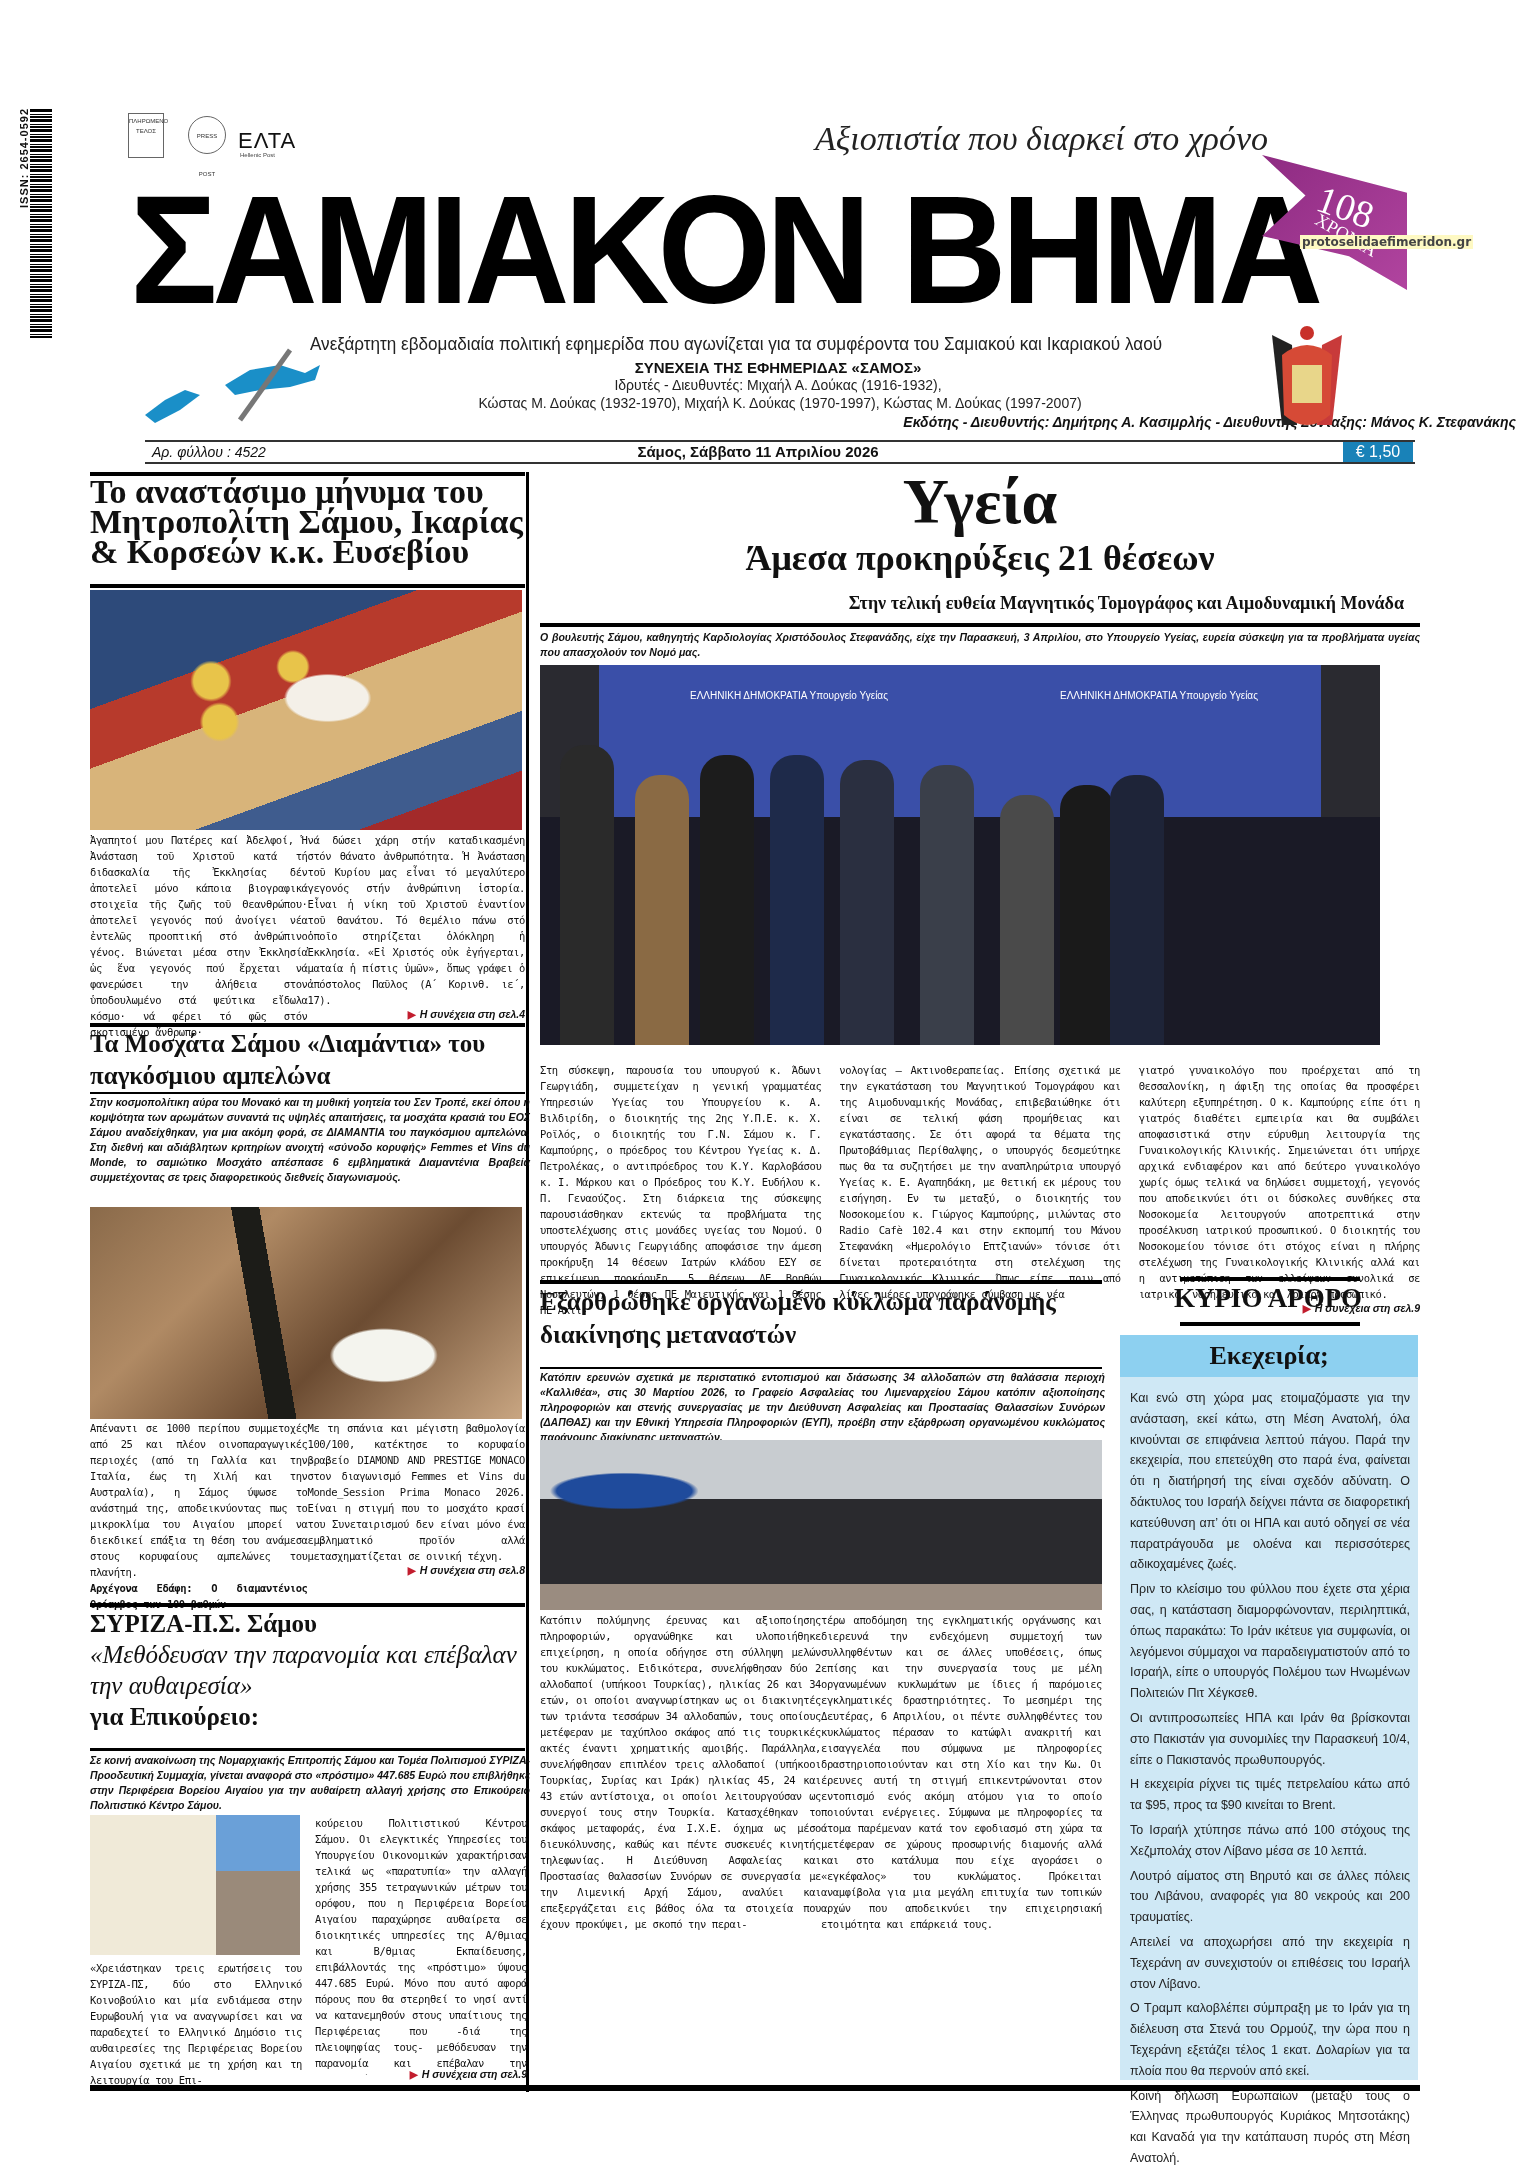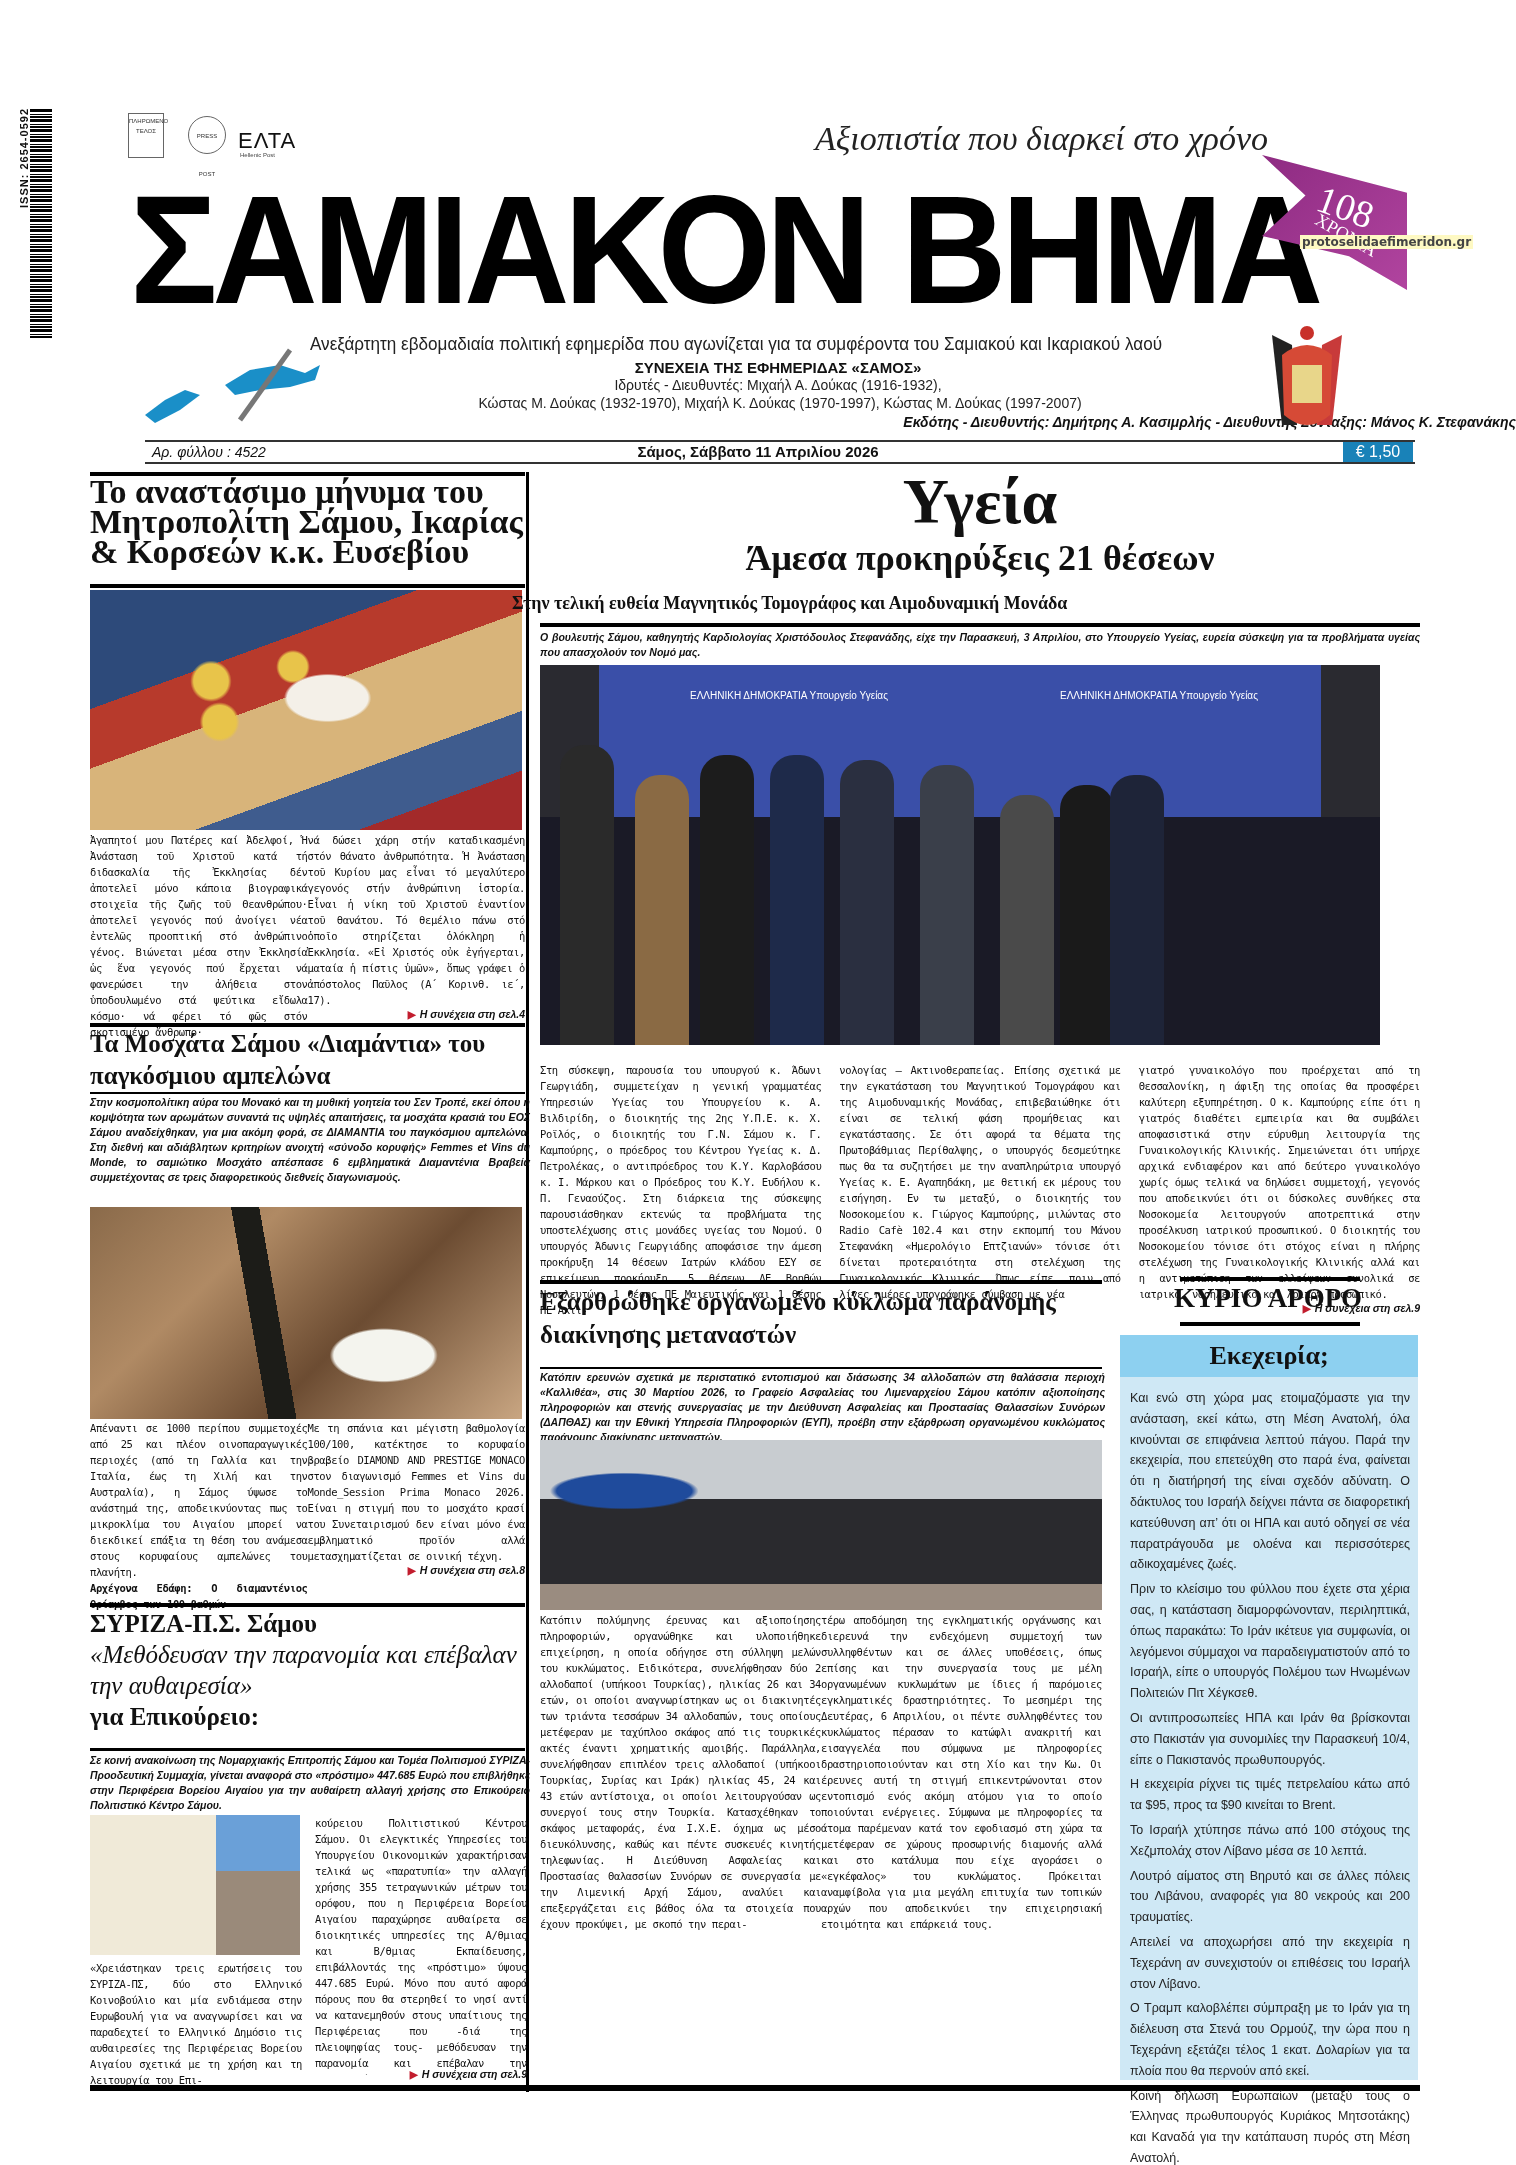--- a/index.html
+++ b/index.html
@@ -61,21 +61,21 @@
   .l3{left:90px;top:1608px;width:440px;font-size:25px;line-height:31px}
   .l3-lead{left:90px;top:1750px;width:440px}
   .syriza-img{left:90px;top:1815px;width:210px;height:140px;background:
     linear-gradient(90deg,#f0ead8 0 60%,transparent 60%),
     linear-gradient(180deg,#6aa0d8 0 40%,#9a8a7a 40%)}
   .l3-right{left:315px;top:1815px;width:212px}
   .l3-body{left:90px;top:1960px;width:435px}
   
   .m-title{left:540px;top:470px;width:880px;text-align:center;font:64px/1 "Liberation Serif",serif;font-weight:bold}
   .m-sub{left:540px;top:540px;width:880px;text-align:center;font:bold 36px/1 "Liberation Serif",serif}
-  .m-deck{left:512px;top:593px;width:880px;text-align:left;font:bold 18px "Liberation Serif",serif}
+  .m-deck{left:524px;top:593px;width:880px;text-align:right;font:bold 18px "Liberation Serif",serif}
   .m-lead{left:540px;top:630px;width:880px}
   .photo{left:540px;top:665px;width:840px;height:380px;background:
     linear-gradient(180deg,transparent 0 40%,#1a1a26 40% 100%),
     linear-gradient(90deg,#2a2a30 0 7%,#3a4fa8 7% 93%,#2a2a30 93%)}
   .person{position:absolute;bottom:0;width:54px;border-radius:24px 24px 0 0}
   .m-body{left:540px;top:1062px;width:880px;display:grid;grid-template-columns:1fr 1fr 1fr;column-gap:18px}
   .m2-title{left:540px;top:1285px;width:560px;font-size:25px;line-height:33px}
   .m2-lead{left:540px;top:1370px;width:565px}
   .boat-img{left:540px;top:1440px;width:562px;height:170px;background:
     radial-gradient(ellipse at 15% 30%,#1f4b9c 0 10%,transparent 11%),

